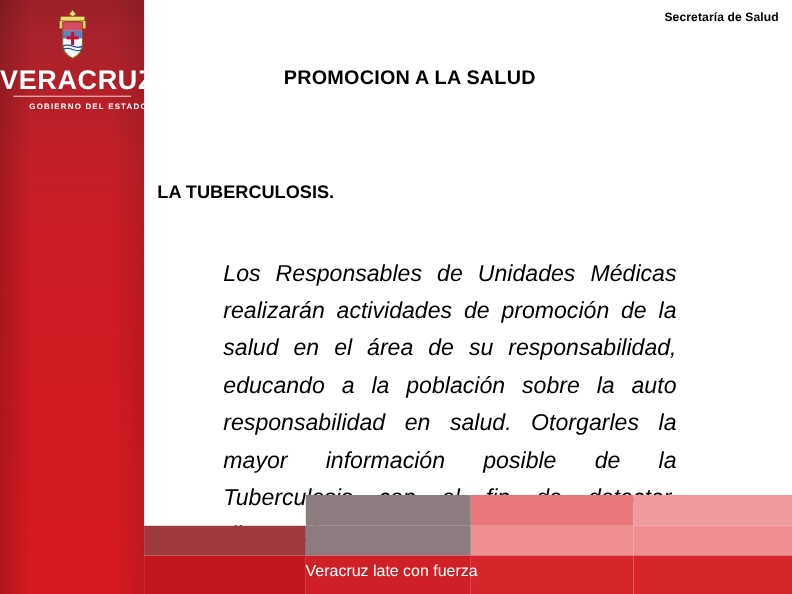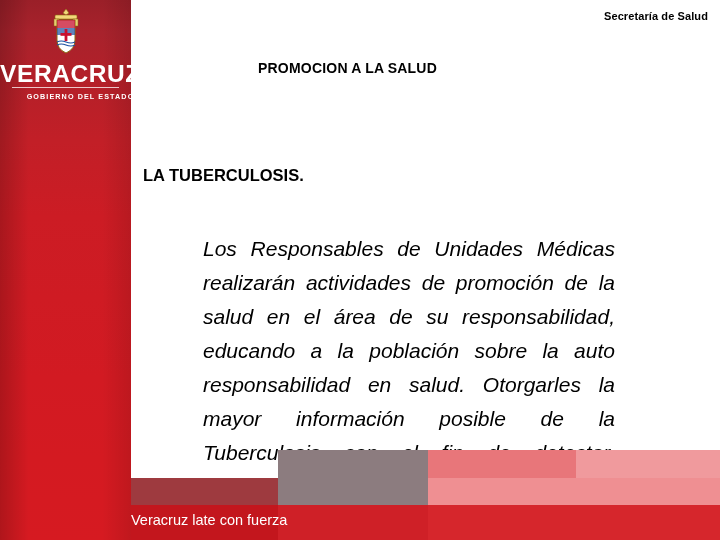--- a/index.html
+++ b/index.html
@@ -87,21 +87,21 @@
     color: #000000;
     font-family: "Liberation Sans", sans-serif;
     letter-spacing: 0.1px;
   }
 
   
   .slide-title {
     position: absolute;
     left: 258px;
     top: 60px;
-    font-size: 14px;
+    font-size: 18px;
     font-weight: bold;
     color: #000000;
     letter-spacing: 0.2px;
   }
 
   
   .subtitle {
     position: absolute;
     left: 139px;
     top: 144px;
@@ -128,21 +128,21 @@
   }
 
   
   .bottom-blocks { position: absolute; left:0; top:0; width:720px; height:540px; }
   .blk { position: absolute; }
   .footer-text {
     position: absolute;
     left: 131px;
     top: 512px;
     width: 450px;
-    text-align: left;
+    text-align: center;
     color: #ffffff;
     font-size: 14.5px;
     font-family: "Liberation Sans", sans-serif;
   }
 </style>
 </head>
 <body>
 
 <div class="slide">
 

